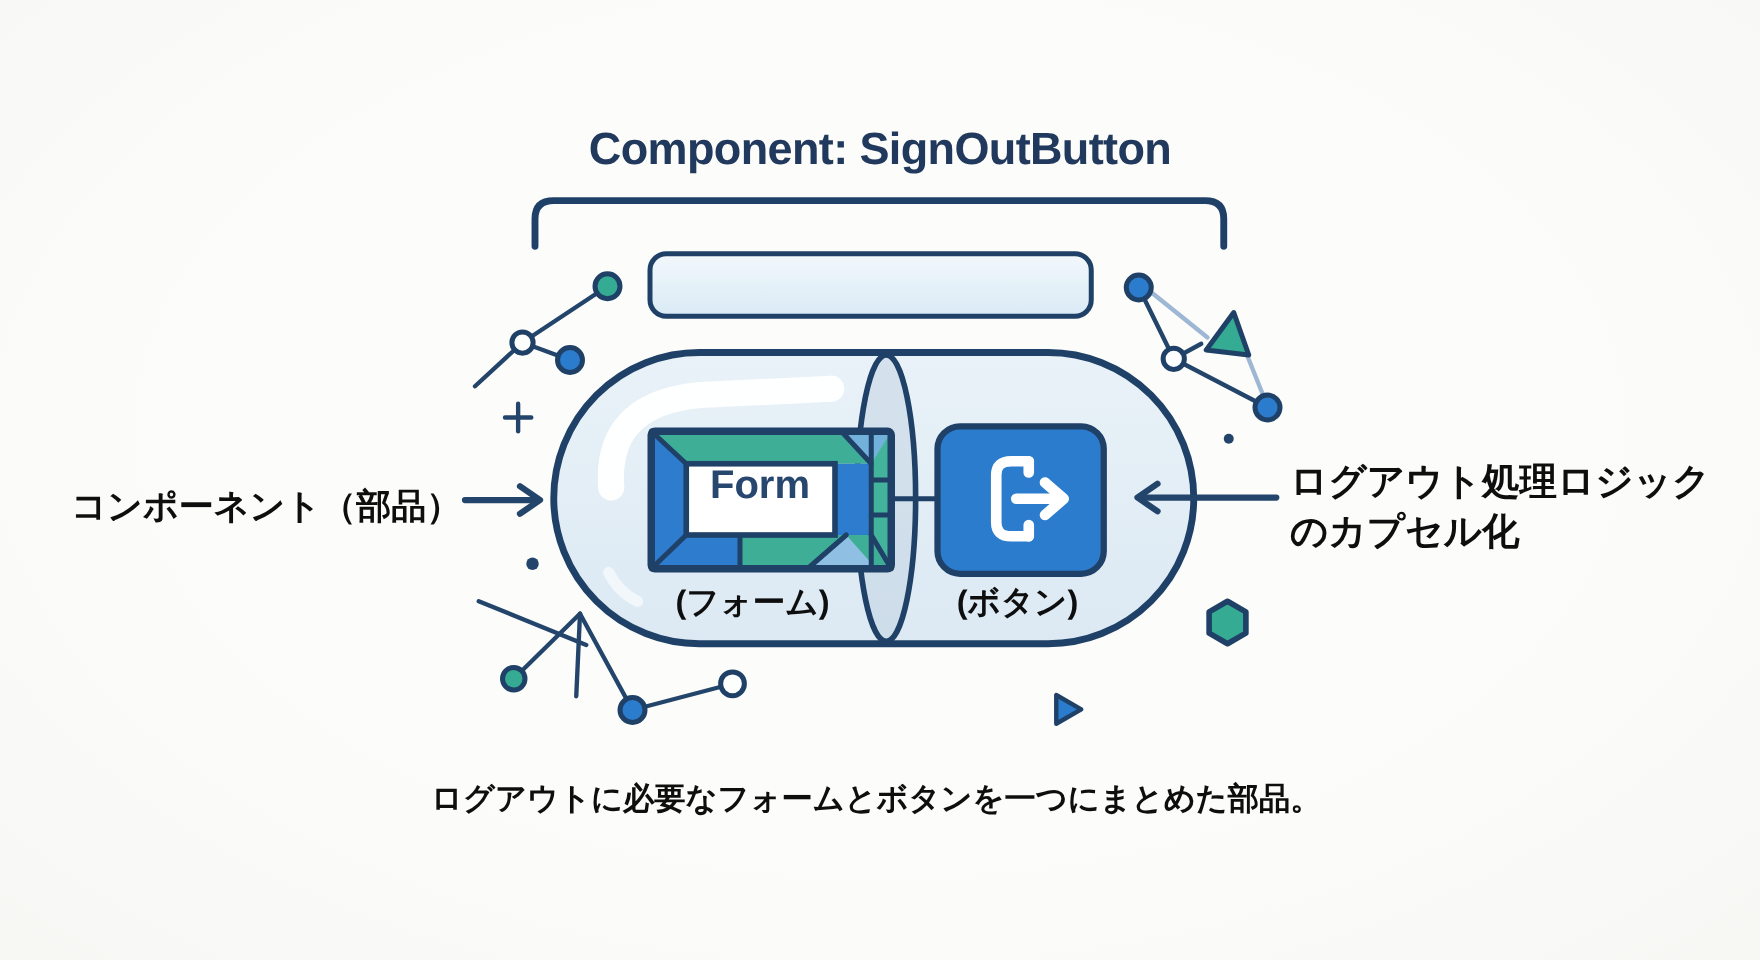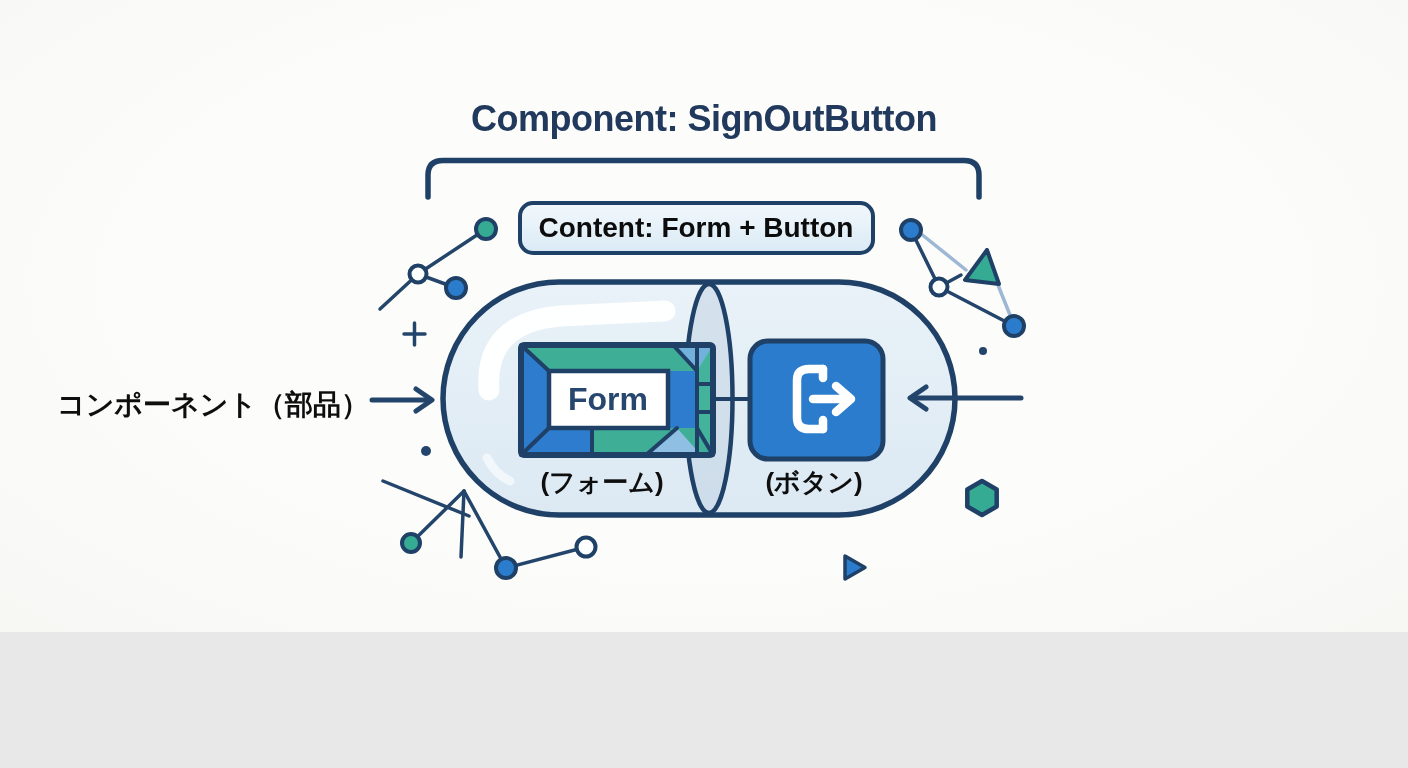--- a/index.html
+++ b/index.html
@@ -1,19 +1,19 @@
 <!DOCTYPE html>
 <html><head>
 <meta charset="utf-8">
 <style>
   html,body{margin:0;padding:0;}
   body{background:#e8e8e8;}
   #stage{
     position:relative;
-    width:1408px;height:632px;
+    width:1408px;height:768px;
     background:radial-gradient(ellipse at 50% 45%, #fcfcfa 55%, #f7f7f4 100%);
     overflow:hidden;
     font-family:"Liberation Sans", sans-serif;
   }
   svg.layer{position:absolute;left:0;top:0;}
   .t{position:absolute;white-space:nowrap;}
   .center{transform:translate(-50%,-50%);}
   .title{
     font-size:36px;font-weight:800;color:#21395c;letter-spacing:-0.5px;
   }
@@ -137,25 +137,29 @@
       <polyline points="416,389 432,400 416,411" stroke-linejoin="round"></polyline>
     </g>
     <g stroke="#24456b" stroke-width="5" stroke-linecap="round" fill="none">
       <line x1="1021" y1="398" x2="914" y2="398"></line>
       <polyline points="926,387 910,398 926,409" stroke-linejoin="round"></polyline>
     </g>
   </svg>
 
   <div class="t center title" style="left:704px;top:119px;">Component: SignOutButton</div>
 
-  <div class="t center content-label" style="left:696px;top:228px;">Content: Form + Button</div>
 
-  <div class="t center form-text" style="left:608px;top:399px;">Form</div>
+  <div class="t center form-text" style="left:608px;top:388px;">Form</div>
 
   <div class="t center caption-inner" style="left:602px;top:482px;">(フォーム)</div>
 
   <div class="t center caption-inner" style="left:814px;top:482px;">(ボタン)</div>
 
   <div class="t side-label" style="left:57px;top:386px;">コンポーネント（部品）</div>
 
+  <div class="t side-label-right" style="left:1032px;top:366px;">
+    <span style="display:block;">ログアウト処理ロジック</span>
+    <span style="display:block;">のカプセル化</span>
+  </div>
 
+  <div class="t center bottom-caption" style="left:701px;top:639px;">ログアウトに必要なフォームとボタンを一つにまとめた部品。</div>
 
 </div>
 
 </body></html>

